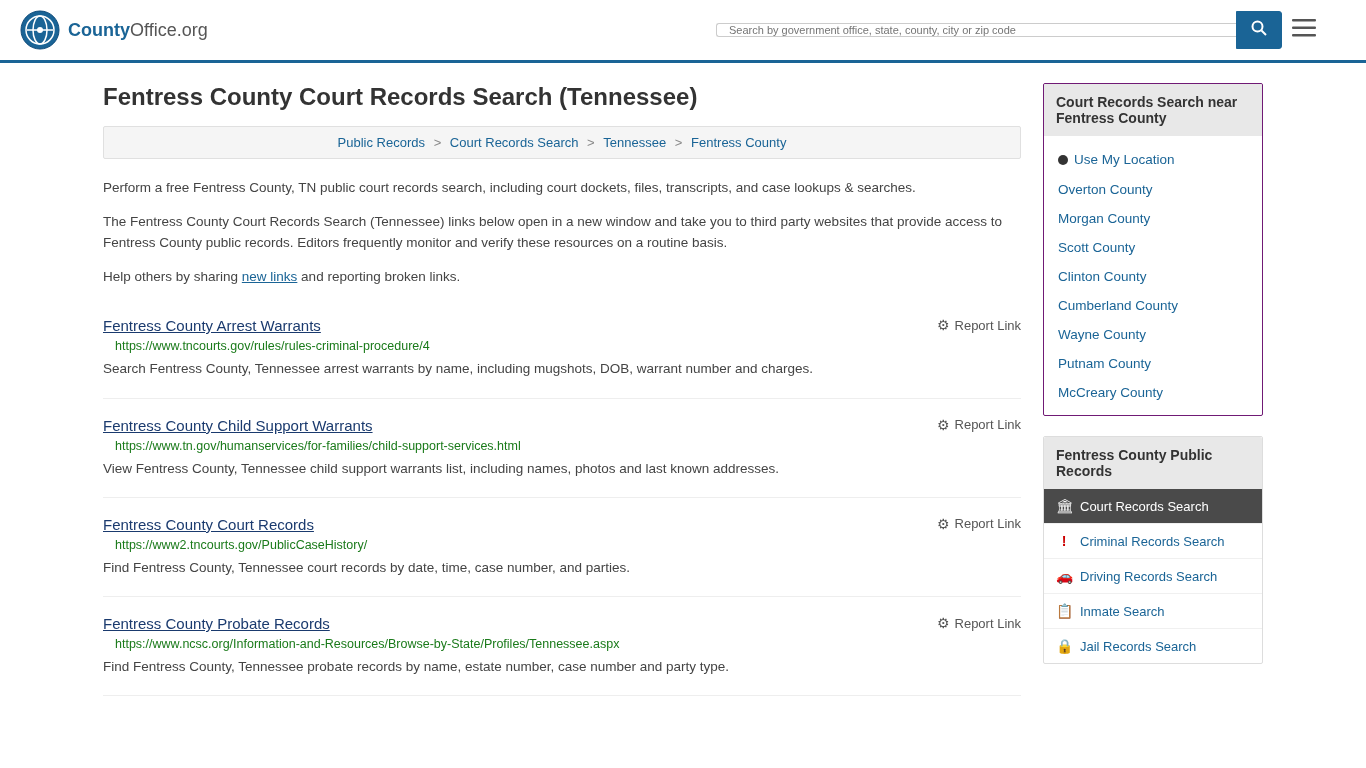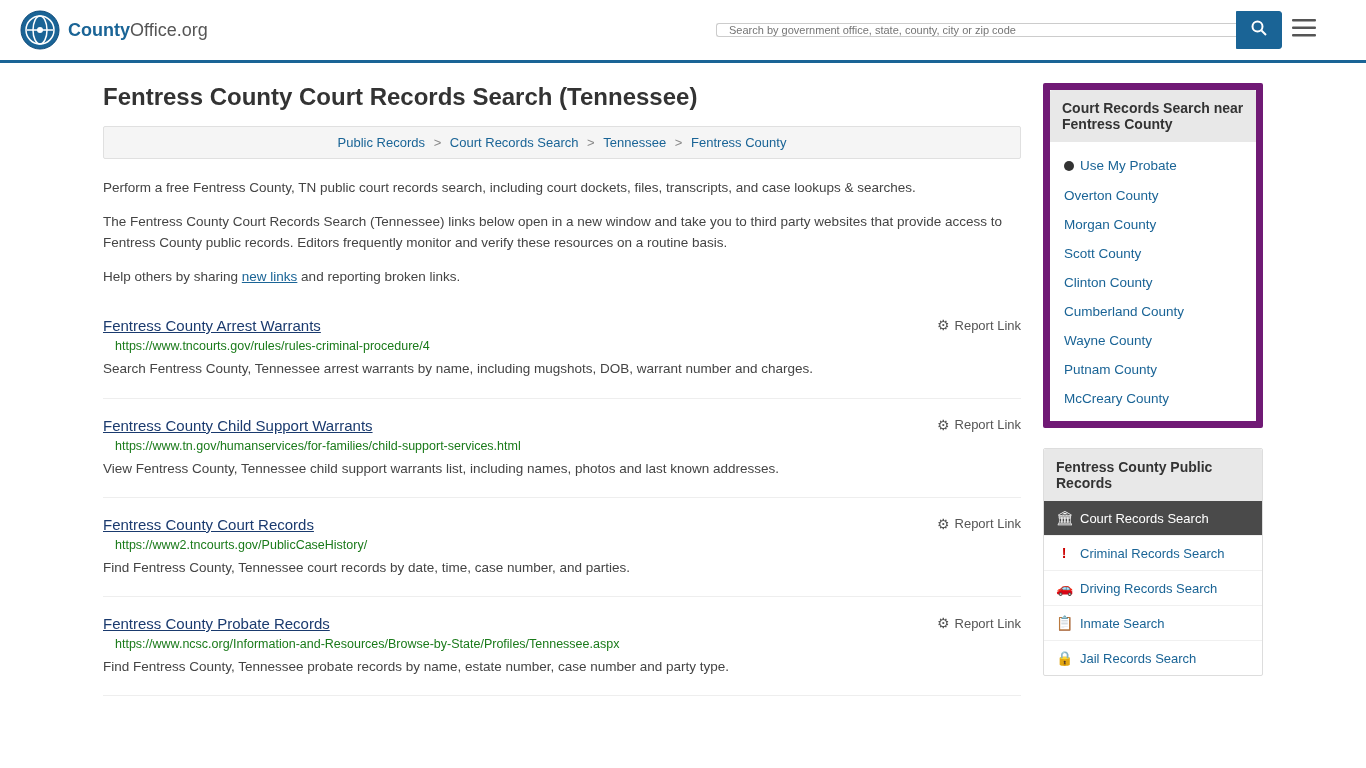--- a/index.html
+++ b/index.html
@@ -148,21 +148,21 @@
     .sidebar-section-title {
       background: #e8e8e8;
       padding: 10px 12px;
       font-size: 14px;
       font-weight: bold;
       color: #333;
       margin-bottom: 0;
       border-radius: 2px 2px 0 0;
     }
     .sidebar-nearby {
-      border: 7px solid #701a75;
+      border: 1px solid #701a75;
       border-radius: 2px;
       margin-bottom: 20px;
     }
     .sidebar-nearby-items {
       padding: 8px 0;
     }
     .sidebar-nearby-item {
       padding: 7px 14px;
       font-size: 13.5px;
     }
@@ -326,21 +326,21 @@
 
   </div>
 
   <div id="sidebar">
 
     <div class="sidebar-nearby">
       <div class="sidebar-section-title">Court Records Search near Fentress County</div>
       <div class="sidebar-nearby-items">
         <div class="use-location">
           <span class="location-dot"></span>
-          <span>Use My Probate</span>
+          <span>Use My Location</span>
         </div>
       <div class="sidebar-nearby-item"><a href="#">Overton County</a></div>
           <div class="sidebar-nearby-item"><a href="#">Morgan County</a></div>
           <div class="sidebar-nearby-item"><a href="#">Scott County</a></div>
           <div class="sidebar-nearby-item"><a href="#">Clinton County</a></div>
           <div class="sidebar-nearby-item"><a href="#">Cumberland County</a></div>
           <div class="sidebar-nearby-item"><a href="#">Wayne County</a></div>
           <div class="sidebar-nearby-item"><a href="#">Putnam County</a></div>
           <div class="sidebar-nearby-item"><a href="#">McCreary County</a></div>
         </div>

